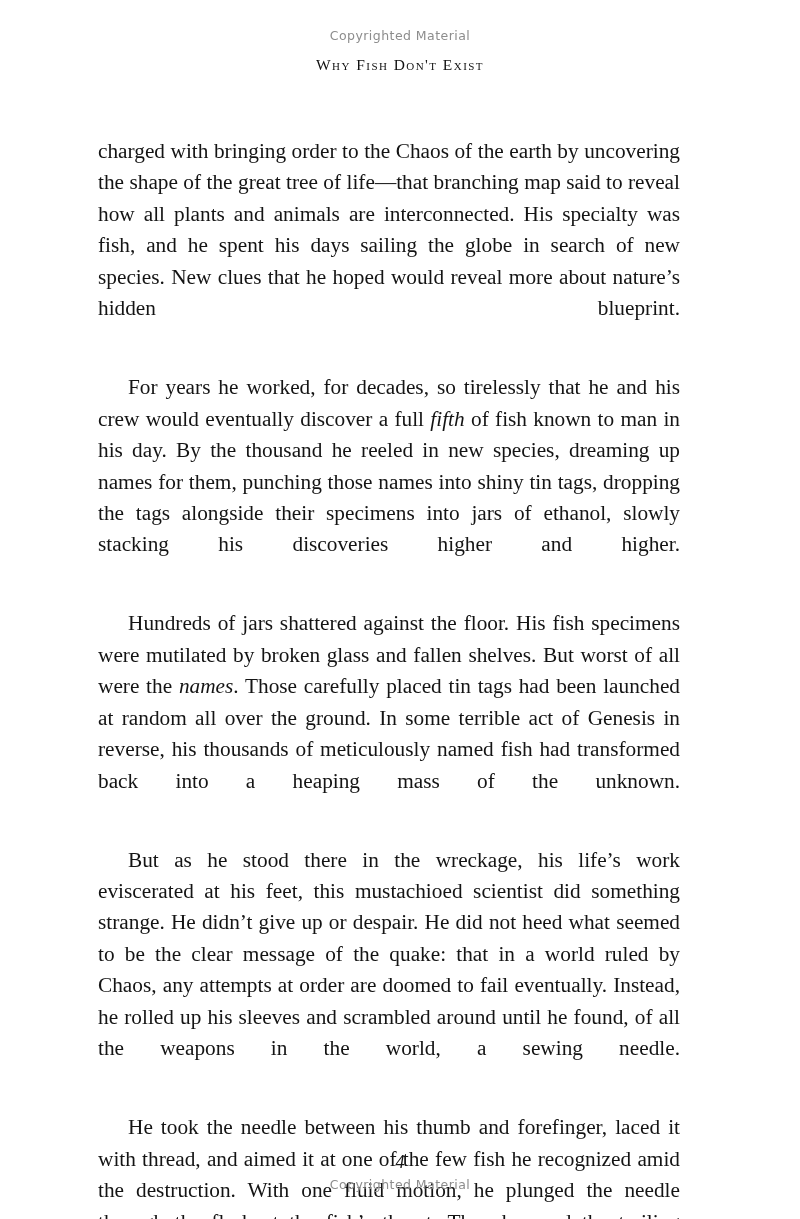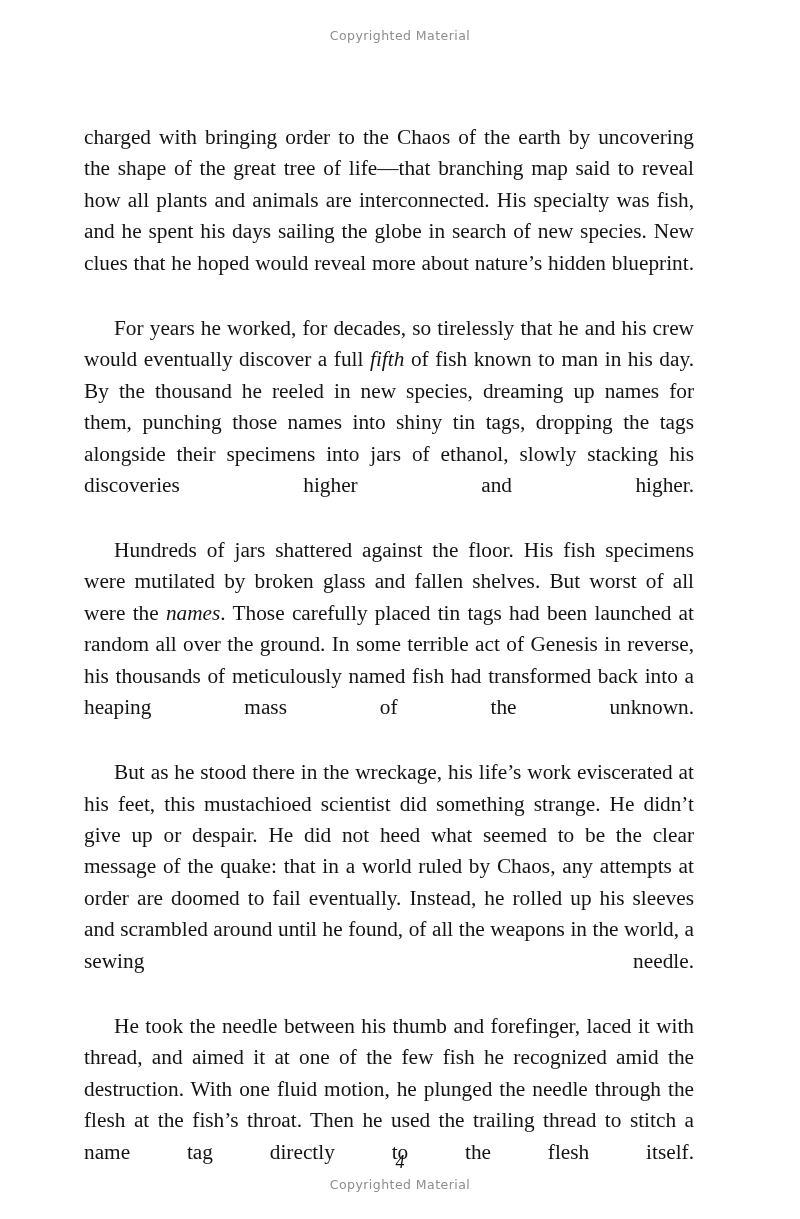--- a/index.html
+++ b/index.html
@@ -55,21 +55,21 @@
   }
 
   
   .textblock {
     position: absolute;
     left: 82px;
     top: 120px;
     width: 614px;
   }
   .para {
-    margin: 2px;
+    margin: 16px;
     font-size: 21.3px;
     line-height: 31.45px;
     text-align: justify;
     text-justify: inter-word;
     hyphens: manual;
     -webkit-hyphens: manual;
     color: #141414;
   }
   .para.indent {
     text-indent: 30px;
@@ -96,20 +96,21 @@
     color: #141414;
   }
 </style>
 </head>
 <body>
 
 <div class="page">
 
   <div class="watermark watermark-top">Copyrighted Material</div>
 
+  <div class="running-head">Why Fish Don't Exist</div>
 
   <div class="textblock">
       <p class="para"><span>charged with bringing order to the Chaos of the earth by uncovering the shape of the great tree of life—that branching map said to reveal how all plants and animals are interconnected. His specialty was fish, and he spent his days sailing the globe in search of new species. New clues that he hoped would reveal more about nature’s hidden blueprint.</span></p>
       <p class="para indent"><span>For years he worked, for decades, so tirelessly that he and his crew would eventually discover a full </span><em>fifth</em><span> of fish known to man in his day. By the thousand he reeled in new species, dreaming up names for them, punching those names into shiny tin tags, dropping the tags alongside their specimens into jars of ethanol, slowly stacking his discoveries higher and higher.</span></p>
       <p class="para indent"><span>Hundreds of jars shattered against the floor. His fish specimens were mutilated by broken glass and fallen shelves. But worst of all were the </span><em>names</em><span>. Those carefully placed tin tags had been launched at random all over the ground. In some terrible act of Genesis in reverse, his thousands of meticulously named fish had transformed back into a heaping mass of the unknown.</span></p>
       <p class="para indent"><span>But as he stood there in the wreckage, his life’s work eviscerated at his feet, this mustachioed scientist did something strange. He didn’t give up or despair. He did not heed what seemed to be the clear message of the quake: that in a world ruled by Chaos, any attempts at order are doomed to fail eventually. Instead, he rolled up his sleeves and scrambled around until he found, of all the weapons in the world, a sewing needle.</span></p>
       <p class="para indent"><span>He took the needle between his thumb and forefinger, laced it with thread, and aimed it at one of the few fish he recognized amid the destruction. With one fluid motion, he plunged the needle through the flesh at the fish’s throat. Then he used the trailing thread to stitch a name tag directly to the flesh itself.</span></p>
     </div>
 
   <div class="folio">4</div>

